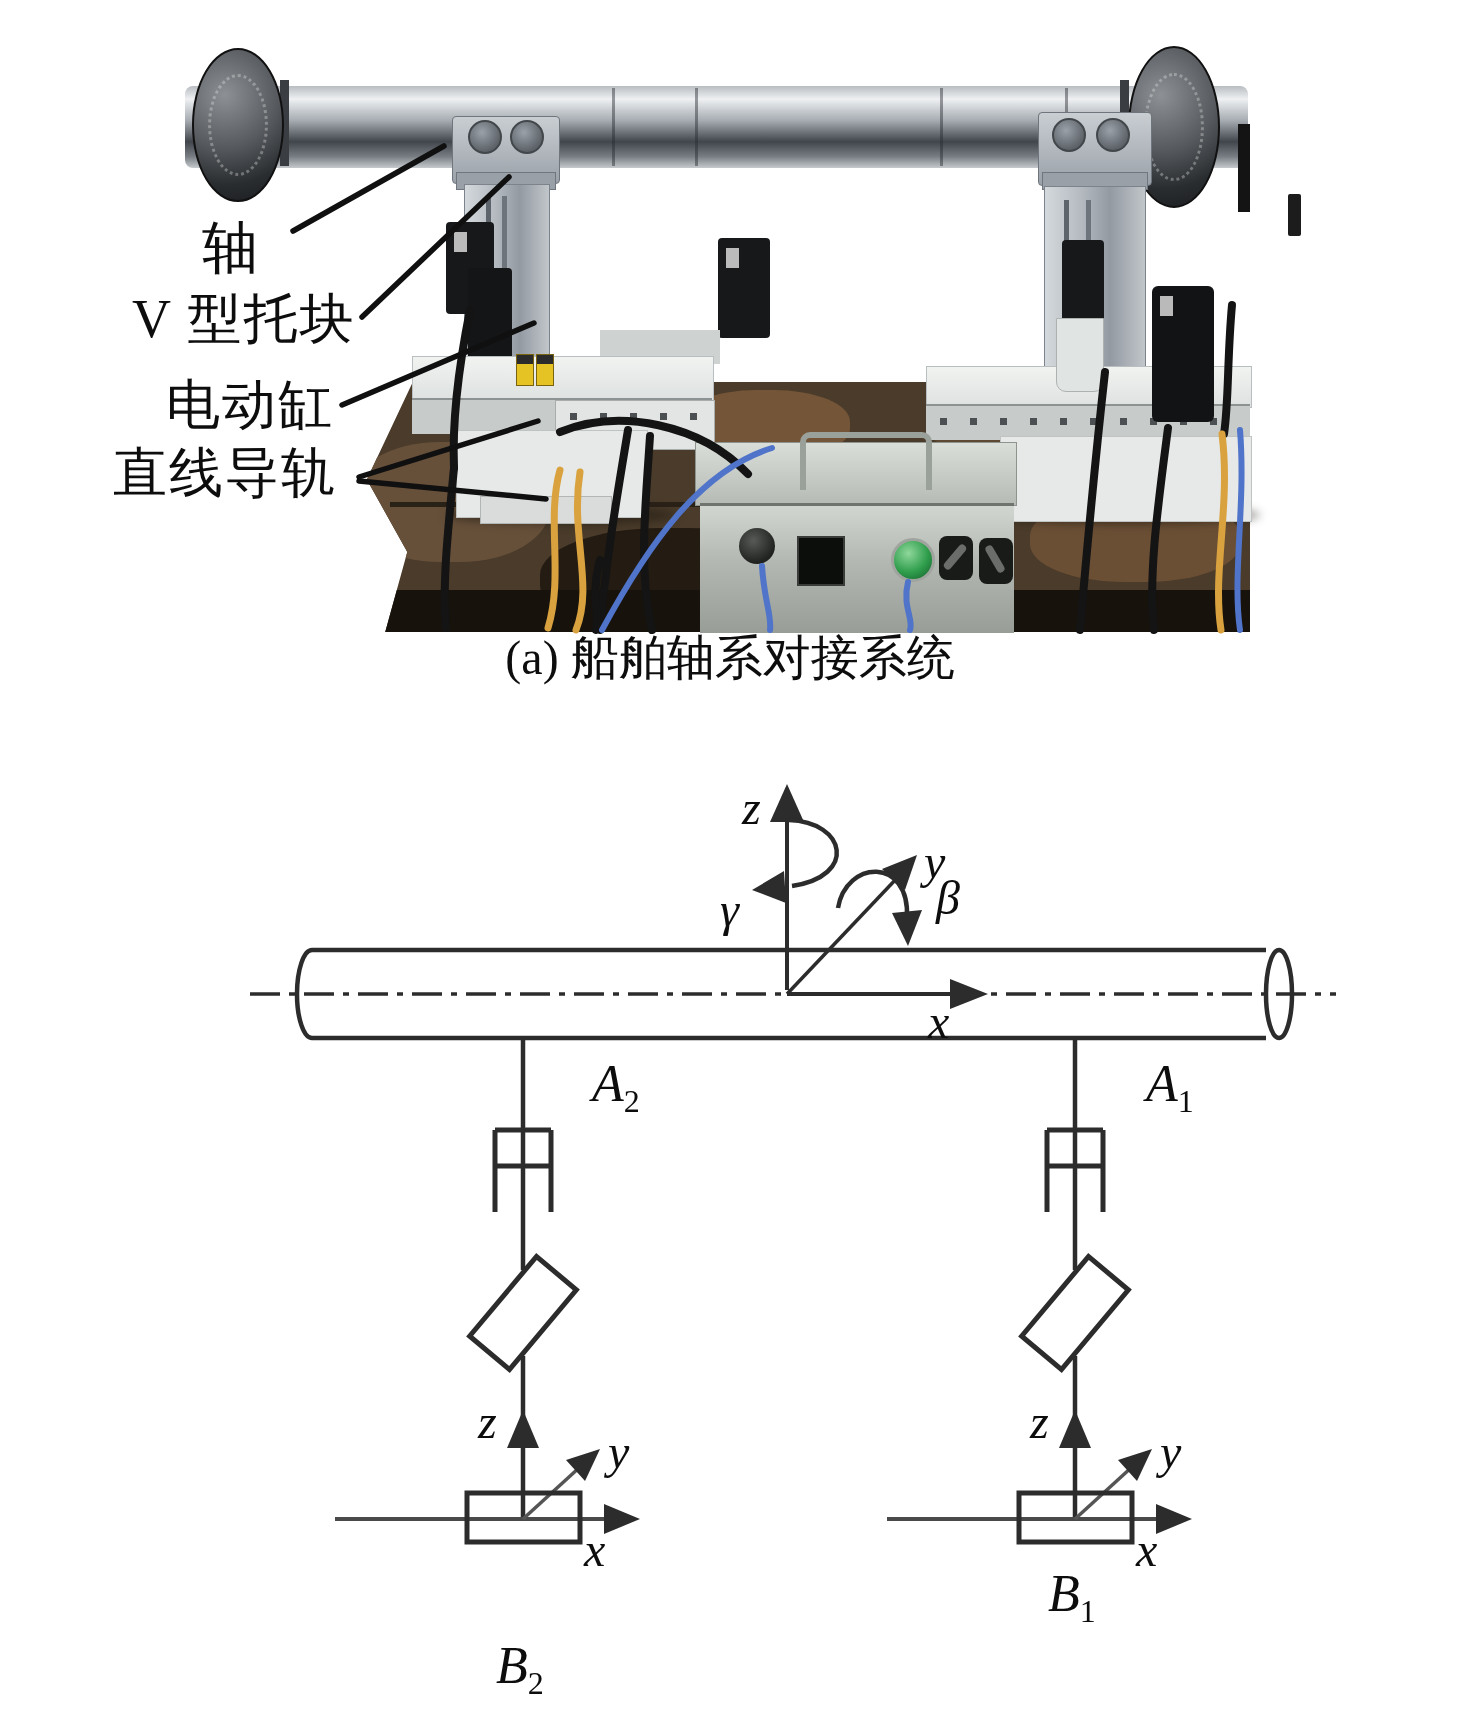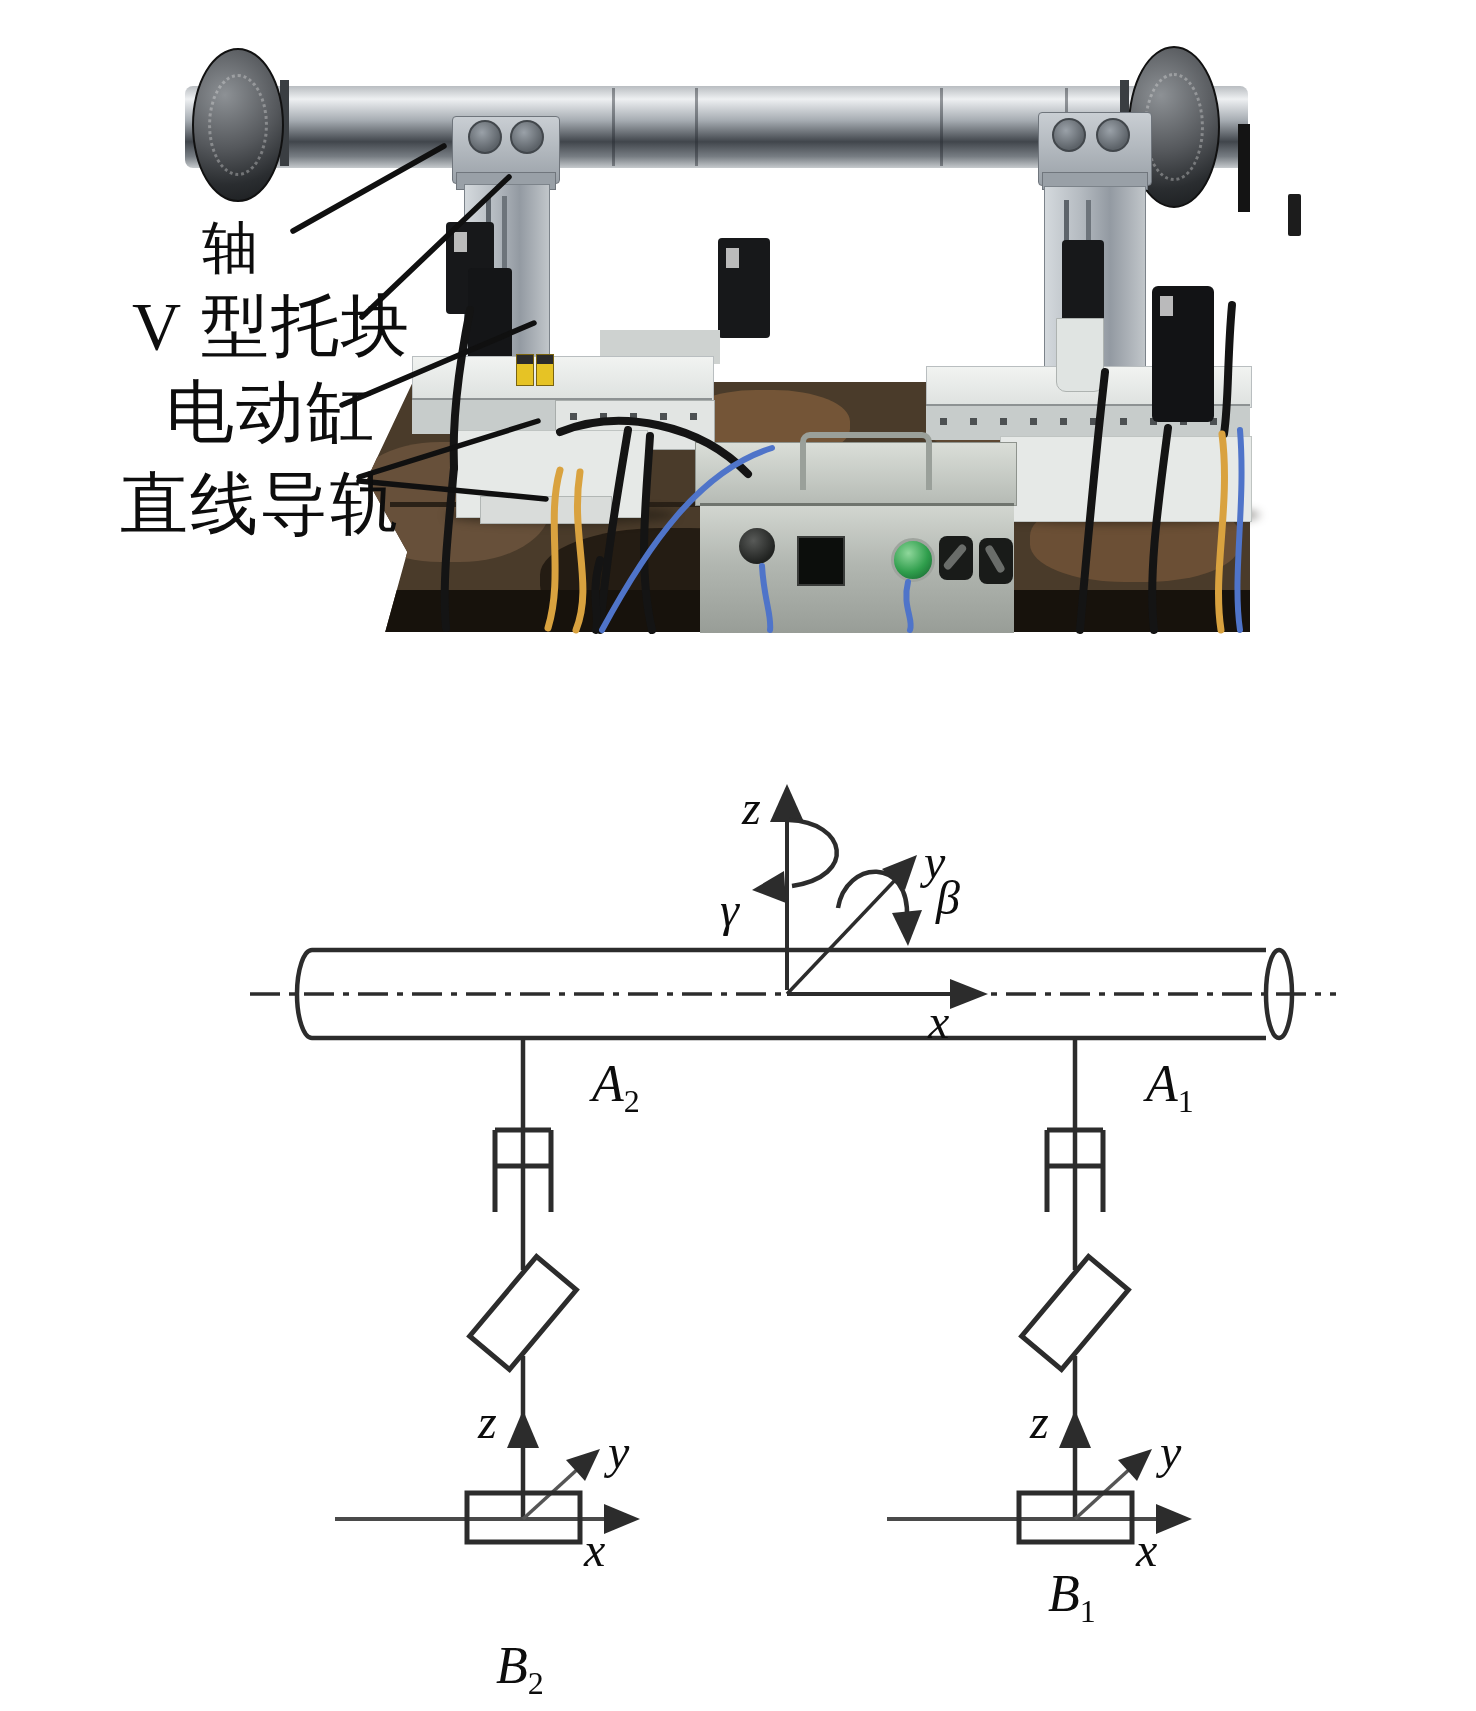--- a/index.html
+++ b/index.html
@@ -39,21 +39,21 @@
   .cfront{left:5px;top:71px;width:314px;height:127px;border-top:3px solid #6f746e;
     background:linear-gradient(180deg,#d2d6d0 0%,#b2b7b1 45%,#989d97 100%);}
   .connector{left:44px;top:96px;width:36px;height:36px;border-radius:50%;
     background:radial-gradient(circle at 40% 35%,#585a58,#202220 70%);}
   .displaysq{left:102px;top:104px;width:44px;height:46px;background:#0c0e0c;border:2px solid #3a3c3a;}
   .greenbtn{left:196px;top:106px;width:38px;height:38px;border-radius:50%;border:3px solid #9fa49e;
     background:radial-gradient(circle at 38% 32%,#8fd79b,#2f9e4c 55%,#135c2b 100%);}
   .knob{background:#191b19;border-radius:8px;}
   .knobbar{position:absolute;left:12px;top:6px;width:8px;height:30px;background:#6a6d6a;border-radius:4px;}
   
-  .cnlabel{z-index:5;font-size:68px;line-height:1;letter-spacing:2px;white-space:nowrap;}
+  .cnlabel{z-index:5;font-size:54px;line-height:1;letter-spacing:2px;white-space:nowrap;}
   .caption{z-index:5;text-align:center;font-size:48px;line-height:1.15;}
   .math{font-family:"Liberation Serif","DejaVu Serif",serif;font-style:italic;font-size:48px;line-height:1;z-index:5;}
   .ptlabel{font-family:"Liberation Serif","DejaVu Serif",serif;font-style:italic;font-size:52px;line-height:1;z-index:5;}
   .ptlabel sub{font-size:32px;font-style:normal;}
   #figsvg{left:0;top:0;width:1476px;height:1711px;z-index:4;pointer-events:none;}
   .smallmark{background:#1c1c1c;border-radius:2px;}
 </style>
 </head>
 <body>
 
@@ -147,22 +147,23 @@
           <div class="knobbar" style="transform:rotate(-30deg);"></div>
         </div>
     </div>
   </div>
 
   <div class="abs smallmark" style="left:1288px;top:194px;width:13px;height:42px;z-index:1;"></div>
 
   <div class="abs cnlabel" style="left:202px;top:220px;font-size:56px;">轴</div>
   <div class="abs cnlabel" style="left:132px;top:292px;">V 型托块</div>
   <div class="abs cnlabel" style="left:166px;top:378px;text-align:right;">电动缸</div>
-  <div class="abs cnlabel" style="left:120px;top:446px;margin-top:24px;">直线导轨</div>
-
+  <div class="abs cnlabel" style="left:113px;top:446px;">直线导轨</div>
+
+  <div class="abs caption" style="left:180px;top:630px;width:1100px;">(a) 船舶轴系对接系统</div>
 
   <svg id="figsvg" class="abs" viewBox="0 0 1476 1711">
 
     <g stroke="#141414" stroke-width="8" fill="none" stroke-linecap="round">
       <path d="M628,430 C618,490 606,560 600,630"></path>
       <path d="M650,436 C646,500 638,570 652,630"></path>
       <path d="M560,432 C620,408 700,424 748,474"></path>
       <path d="M470,310 C458,370 452,420 454,468"></path>
       <path d="M454,468 C448,530 442,585 446,628"></path>
       <path d="M600,560 C590,595 600,618 596,630"></path>

